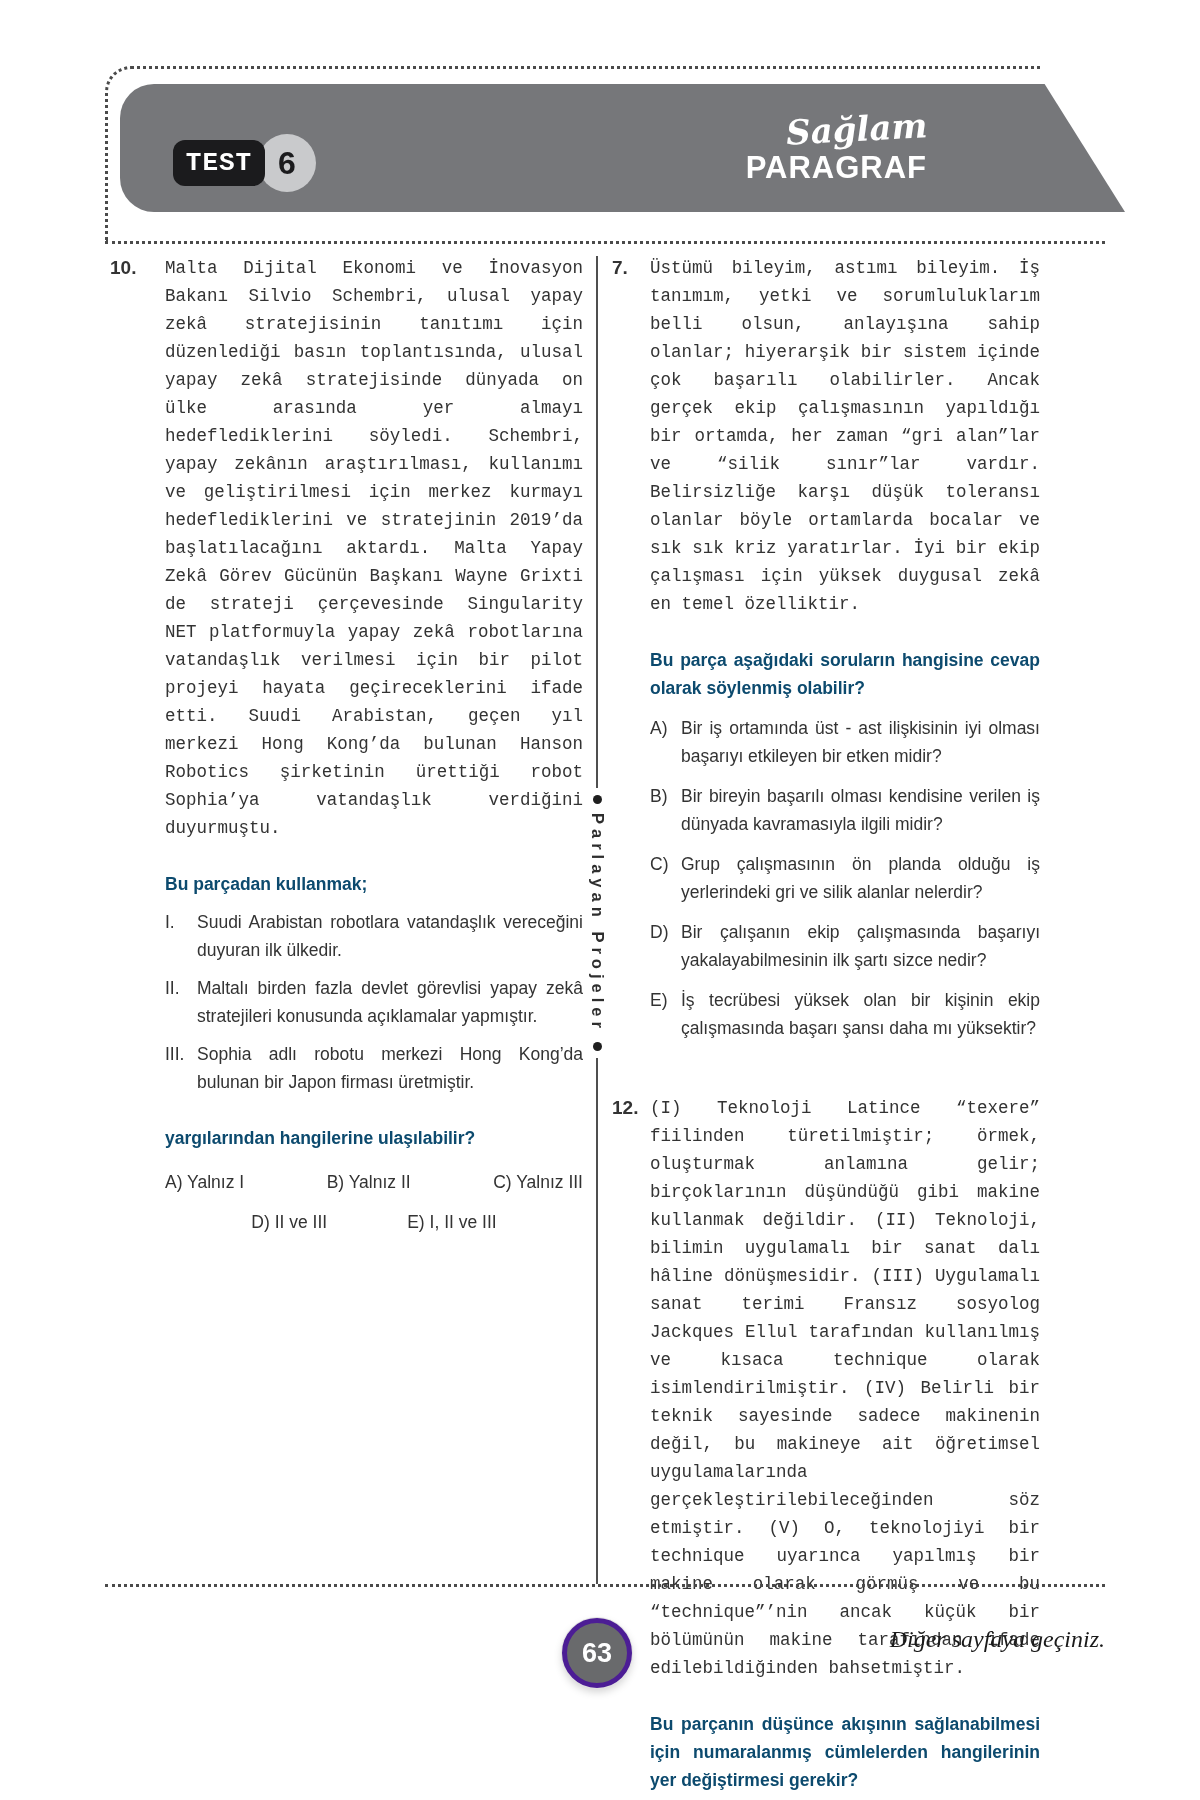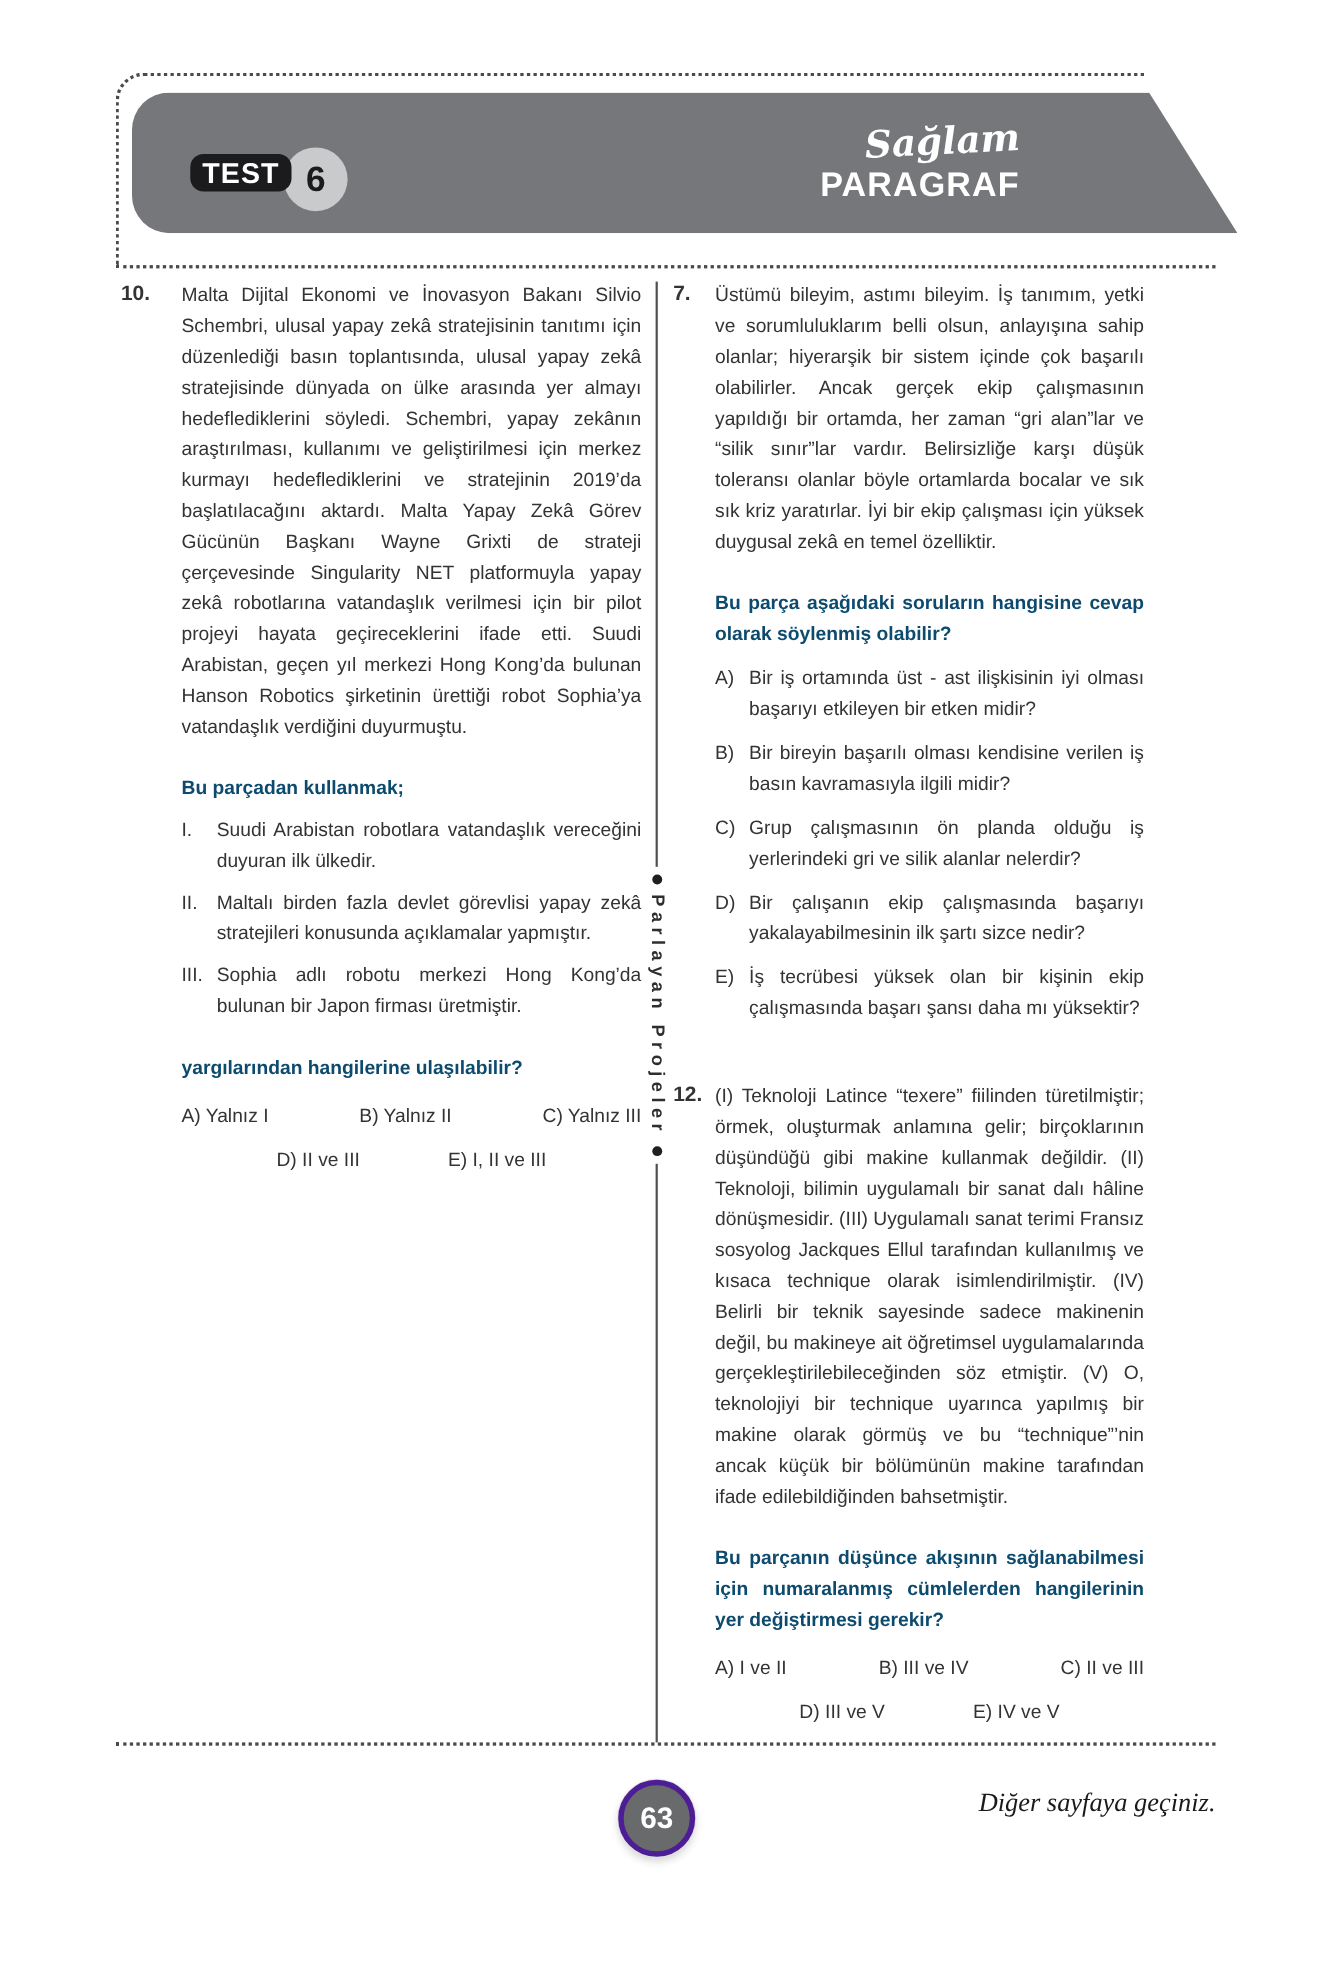--- a/index.html
+++ b/index.html
@@ -5,23 +5,23 @@
   * { margin:0; padding:0; box-sizing:border-box; }
   html,body { width:1200px; height:1800px; background:#ffffff; }
   body { font-family:"Liberation Sans", sans-serif; color:#333; position:relative; }
 
   
   .dotted-frame { position:absolute; left:105px; top:66px; width:935px; height:177px;
     border-top:3px dotted #4a4a4a; border-left:3px dotted #4a4a4a; border-top-left-radius:26px; }
   .banner { position:absolute; left:120px; top:84px; width:1005px; height:128px; }
   .banner-bg { position:absolute; inset:0; background:#76777a;
     border-radius:34px 0 0 34px; clip-path:polygon(0 0, 92% 0, 100% 100%, 0 100%); }
-  .test-badge { position:absolute; left:53px; top:56px; width:92px; height:34px;
+  .test-badge { position:absolute; left:53px; top:56px; width:92px; height:46px;
     background:#1b1b1d; border-radius:12px; display:flex; align-items:center; justify-content:center;
-    z-index:3; }
+    z-index:3;font-family:Liberation Mono, monospace; }
   .test-badge span { color:#fff; font-weight:bold; font-size:26px; letter-spacing:1px; }
   .test-circle { position:absolute; left:138px; top:50px; width:58px; height:58px; border-radius:50%;
     background:#c9cacc; display:flex; align-items:center; justify-content:center; z-index:2; }
   .test-circle span { color:#1b1b1d; font-weight:bold; font-size:32px; }
   .brand { position:absolute; right:198px; top:26px; text-align:right; color:#fff; z-index:2; }
   .brand-script { font-family:"DejaVu Serif", serif; font-style:italic; font-weight:bold;
     font-size:34px; transform:rotate(-3deg); }
   .brand-title { font-weight:bold; font-size:31px; letter-spacing:1px; margin-top:0px; }
 
   .hrule { position:absolute; left:105px; width:1000px; border-top:3px dotted #4a4a4a; }
@@ -30,21 +30,21 @@
 
   
   .col { position:absolute; top:254px; font-size:17.5px; line-height:28px; }
   .col-left  { left:110px; width:473px; }
   .col-right { left:612px; width:428px; }
   .question { display:flex; }
   .qnum { font-weight:bold; font-size:19px; flex-shrink:0; }
   .col-left  .qnum { width:55px; }
   .col-right .qnum { width:38px; }
   .qbody { flex:1; }
-  .para { text-align:justify; }
+  .para { text-align:justify;font-family:Liberation Mono, monospace; }
   .lead { font-weight:bold; color:#0c4a6e; text-align:justify; margin-top:28px; }
   .ritem { display:flex; margin-top:10px; }
   .rnum { width:32px; flex-shrink:0; }
   .rtext { flex:1; text-align:justify; }
   .lopt { display:flex; margin-top:12px; }
   .lletter { width:31px; flex-shrink:0; }
   .ltext { flex:1; text-align:justify; }
   .opt-row { display:flex; margin-top:16px; }
   .opt-row.r1 { justify-content:space-between; }
   .opt-row.r2 { justify-content:center; gap:80px; margin-top:12px; }
@@ -133,21 +133,21 @@
     <div class="qnum">7.</div>
     <div class="qbody">
       <p class="para">Üstümü bileyim, astımı bileyim. İş tanımım, yetki ve sorumluluklarım belli olsun, anlayışına sahip olanlar; hiyerarşik bir sistem içinde çok başarılı olabilirler. Ancak gerçek ekip çalışmasının yapıldığı bir ortamda, her zaman “gri alan”lar ve “silik sınır”lar vardır. Belirsizliğe karşı düşük toleransı olanlar böyle ortamlarda bocalar ve sık sık kriz yaratırlar. İyi bir ekip çalışması için yüksek duygusal zekâ en temel özelliktir.</p>
       <p class="lead">Bu parça aşağıdaki soruların hangisine cevap olarak söylenmiş olabilir?</p>
       <div class="lopt">
         <span class="lletter">A)</span>
         <span class="ltext">Bir iş ortamında üst - ast ilişkisinin iyi olması başarıyı etkileyen bir etken midir?</span>
       </div>
       <div class="lopt">
         <span class="lletter">B)</span>
-        <span class="ltext">Bir bireyin başarılı olması kendisine verilen iş basın kavramasıyla ilgili midir?</span>
+        <span class="ltext">Bir bireyin başarılı olması kendisine verilen iş dünyada kavramasıyla ilgili midir?</span>
       </div>
       <div class="lopt">
         <span class="lletter">C)</span>
         <span class="ltext">Grup çalışmasının ön planda olduğu iş yerlerindeki gri ve silik alanlar nelerdir?</span>
       </div>
       <div class="lopt">
         <span class="lletter">D)</span>
         <span class="ltext">Bir çalışanın ekip çalışmasında başarıyı yakalayabilmesinin ilk şartı sizce nedir?</span>
       </div>
       <div class="lopt">

